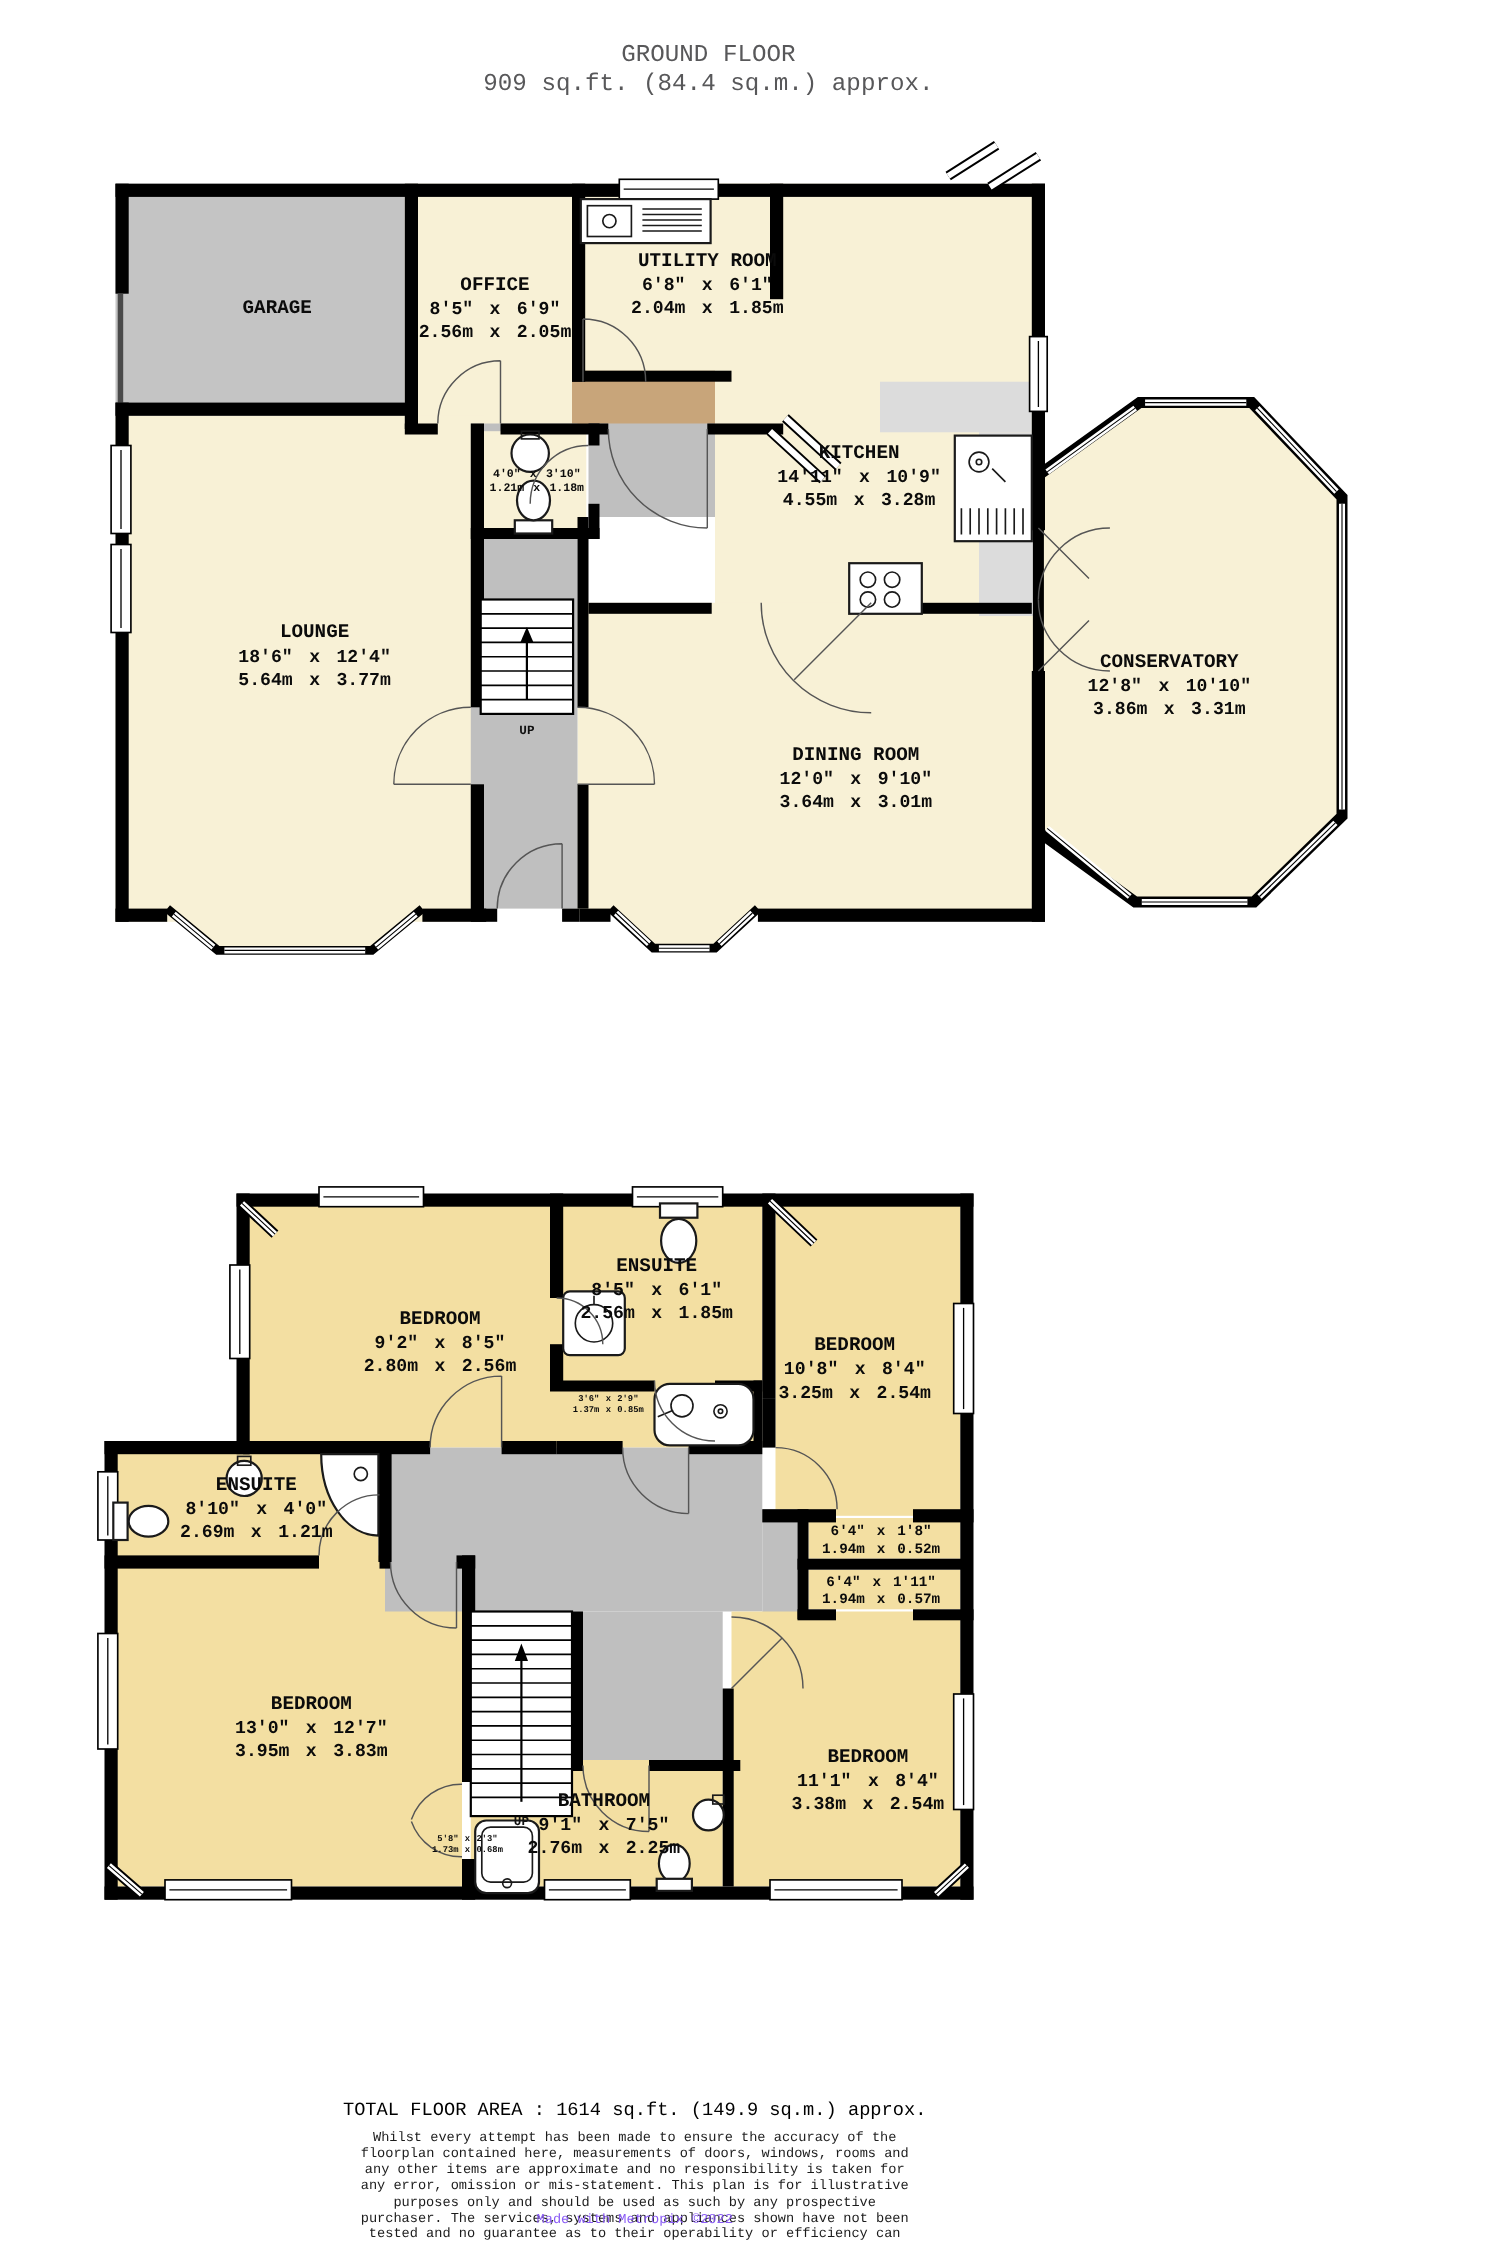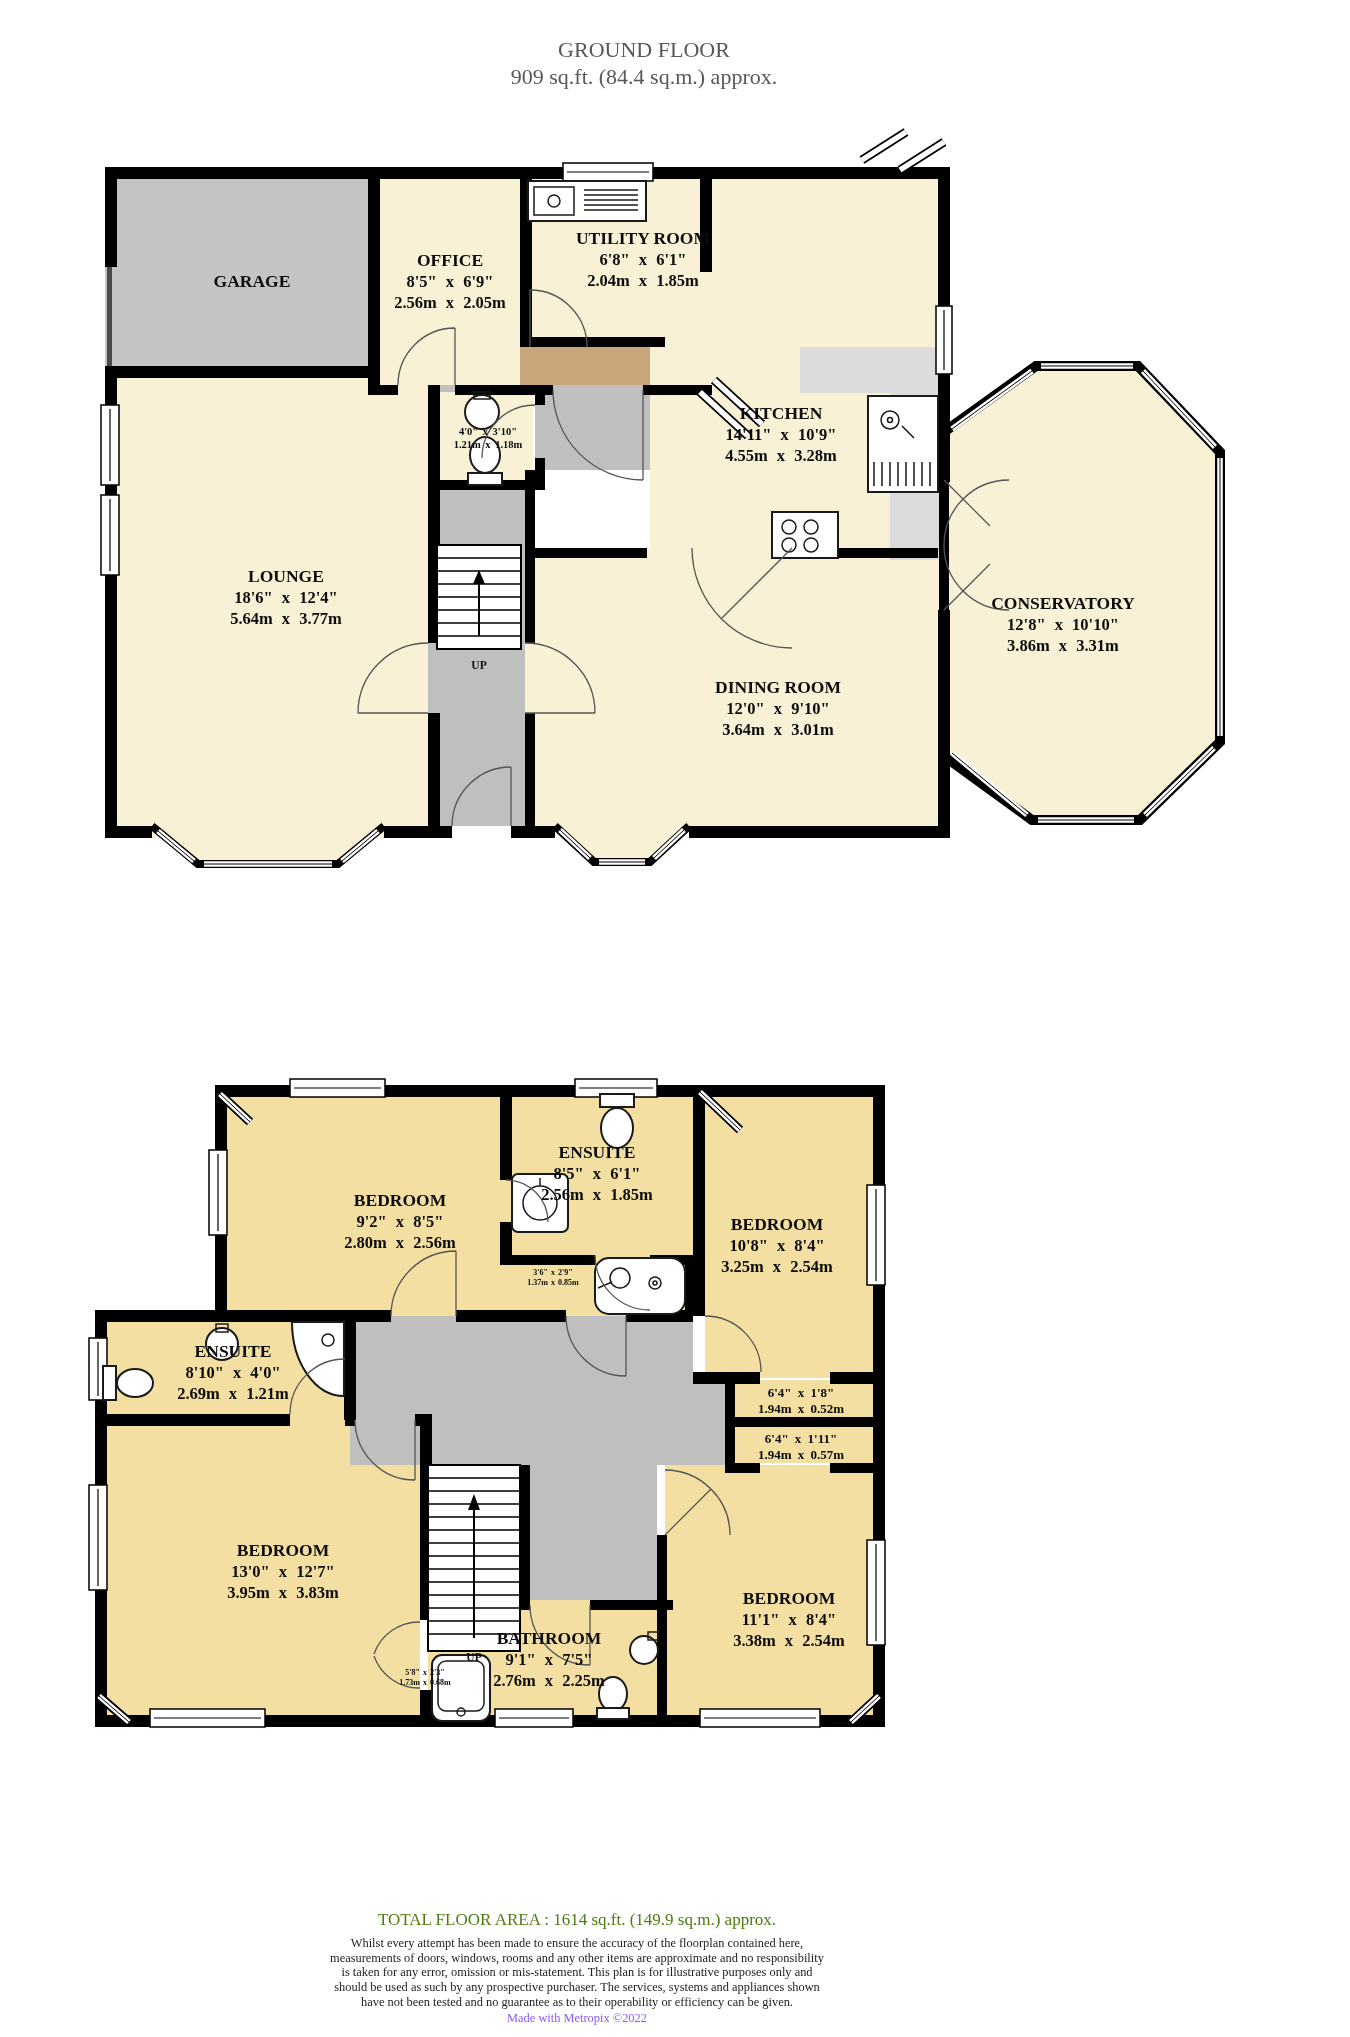--- a/index.html
+++ b/index.html
@@ -1,29 +1,29 @@
 <!DOCTYPE html>
 <html><head>
 <meta charset="utf-8">
 <style>
   html,body{margin:0;padding:0;background:#fff;}
   .canvas{position:relative;width:1350px;height:2037px;background:#fff;overflow:hidden;
-          font-family:Liberation Serif, serif;}
+          font-family:Liberation Mono, monospace;}
   .plan-svg{position:absolute;left:0;top:0;}
   .title{position:absolute;transform:translateX(-50%);text-align:center;color:#58585a;
          font-size:22px;line-height:27px;white-space:nowrap;}
   .lbl{position:absolute;transform:translate(-50%,-50%);text-align:center;color:#0b0b0b;
        font-weight:bold;white-space:nowrap;}
   .lbl .nm{font-size:17.5px;line-height:21px;}
   .lbl .dim{font-size:16.5px;line-height:21px;word-spacing:5px;}
   .lbl.small .dim{font-size:10.5px;line-height:12.5px;word-spacing:2px;}
   .lbl.cup .dim{font-size:13px;line-height:15.5px;word-spacing:3px;}
   .lbl.tiny .dim{font-size:8px;line-height:9.5px;word-spacing:1px;}
   .up-lbl{position:absolute;transform:translate(-50%,-50%);font-size:11.5px;font-weight:600;color:#111;}
-  .footer-total{position:absolute;transform:translateX(-50%);color:#4d7c0f;font-size:17px;white-space:nowrap;}
+  .footer-total{position:absolute;transform:translateX(-50%);color:#000000;font-size:17px;white-space:nowrap;}
   .footer-disc{position:absolute;transform:translateX(-50%);width:502px;text-align:center;
                color:#1c1c1c;font-size:12.4px;line-height:14.7px;}
   .footer-credit{position:absolute;transform:translateX(-50%);color:#8b5cf6;font-size:12.4px;white-space:nowrap;}
   
   .wl{fill:#000;}
   .thin{fill:#4a4a4a;}
   .cream{fill:#F8F1D6;}
   .tan{fill:#F3DFA2;}
   .gry{fill:#BFBFBF;}
   .gar{fill:#C4C4C4;}

